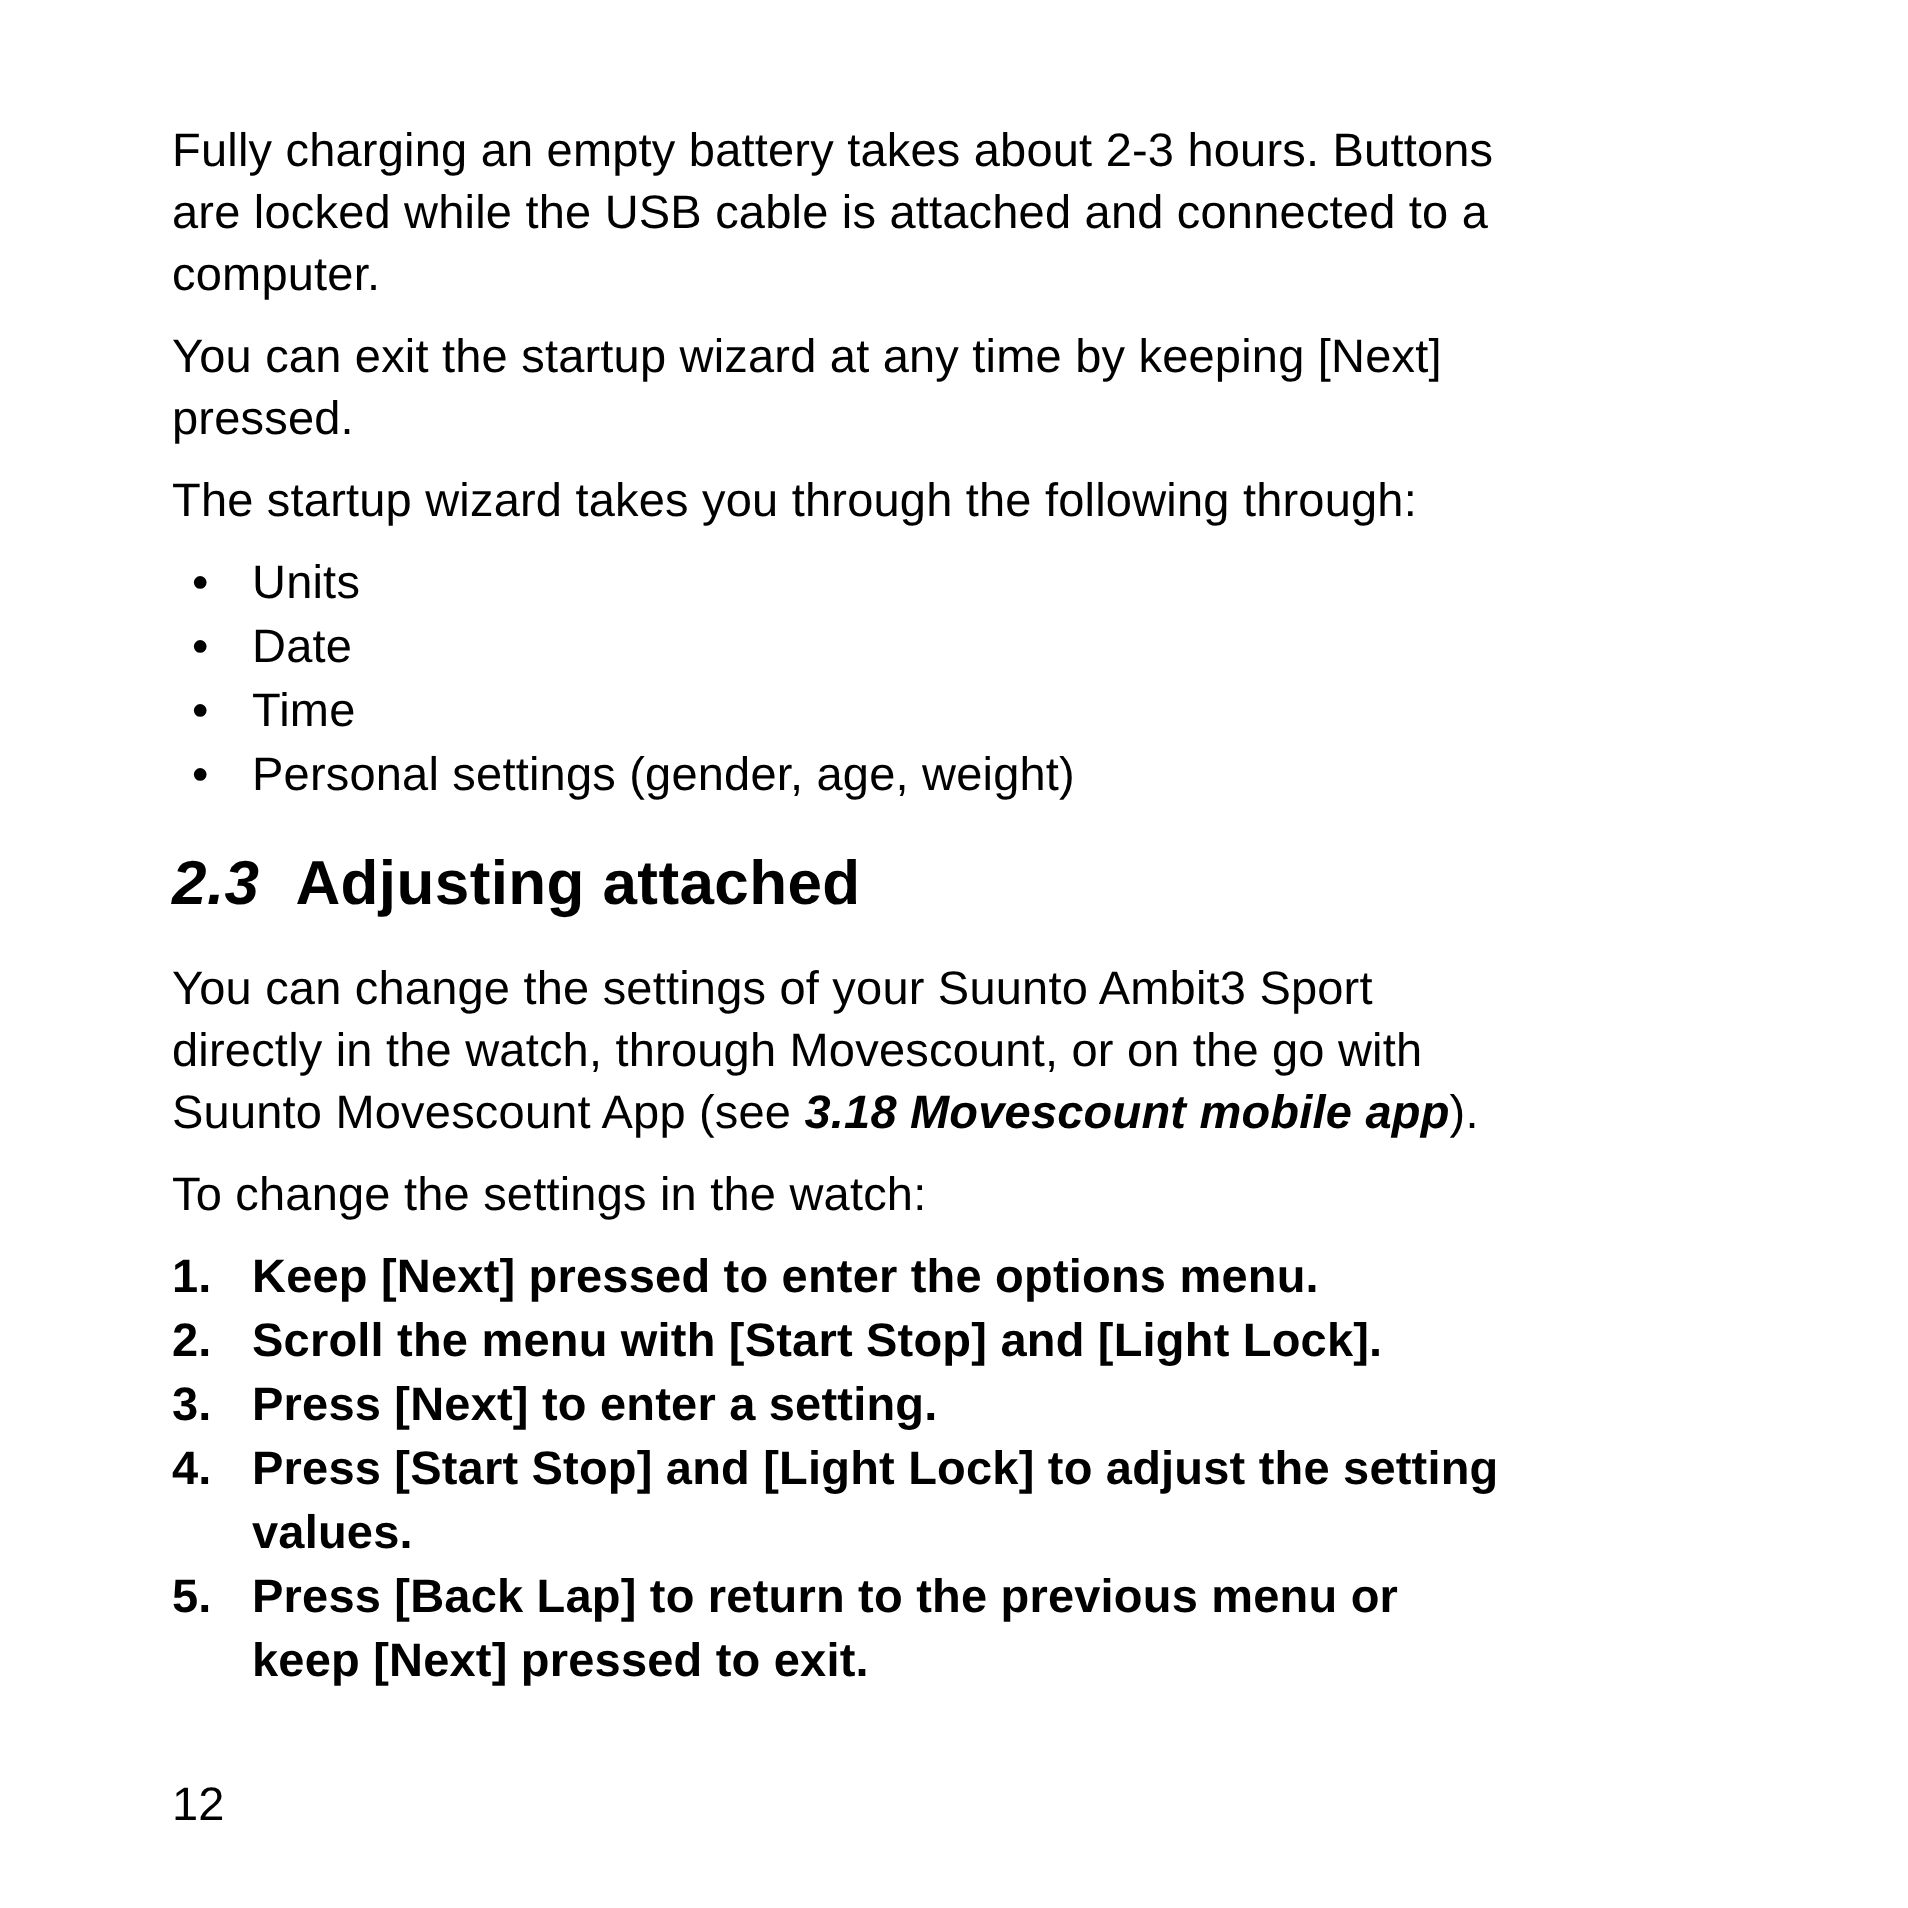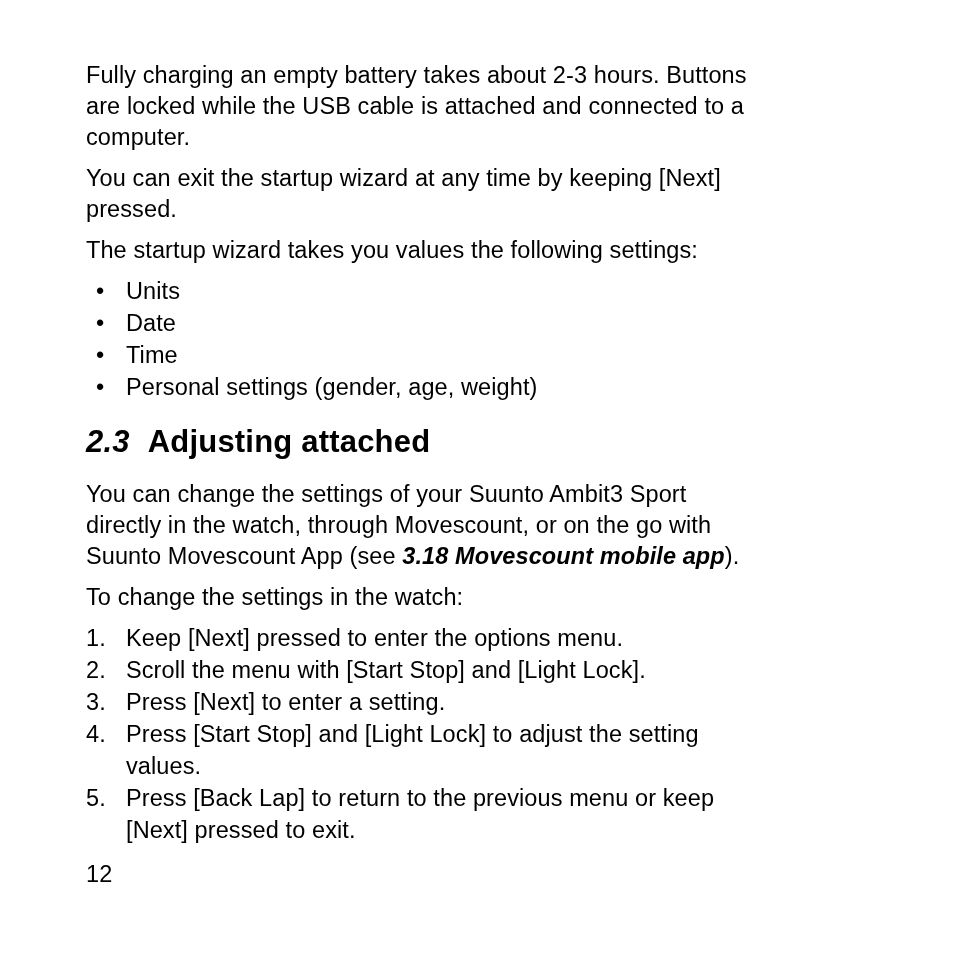--- a/index.html
+++ b/index.html
@@ -61,44 +61,45 @@
     counter-reset: step;
     margin: 4px 0 0 0;
     padding: 0;
   }
   ol.steps li {
     counter-increment: step;
     padding-left: 40px;
     position: relative;
     margin: 0;
     line-height: 1.36;
+    font-weight: bold;
   }
   ol.steps li::before {
     content: counter(step) ".";
     position: absolute;
     left: 0;
     top: 0;
   }
   .page-number {
     position: absolute;
     left: 86px;
-    bottom: 64px;
+    bottom: 36px;
     font-size: 23.5px;
   }
 </style>
 </head>
 <body>
 
 <div class="page">
 
   <p class="para">Fully charging an empty battery takes about 2-3 hours. Buttons are locked while the USB cable is attached and connected to a computer.</p>
 
   <p class="para">You can exit the startup wizard at any time by keeping [Next] pressed.</p>
 
-  <p class="para">The startup wizard takes you values the following settings:</p>
+  <p class="para">The startup wizard takes you through the following through:</p>
 
   <ul class="bullets">
     <li>Units</li>
     <li>Date</li>
     <li>Time</li>
     <li>Personal settings (gender, age, weight)</li>
   </ul>
 
   <h2 class="section-heading">
     <span class="h-num">2.3</span><span>Adjusting attached</span>

